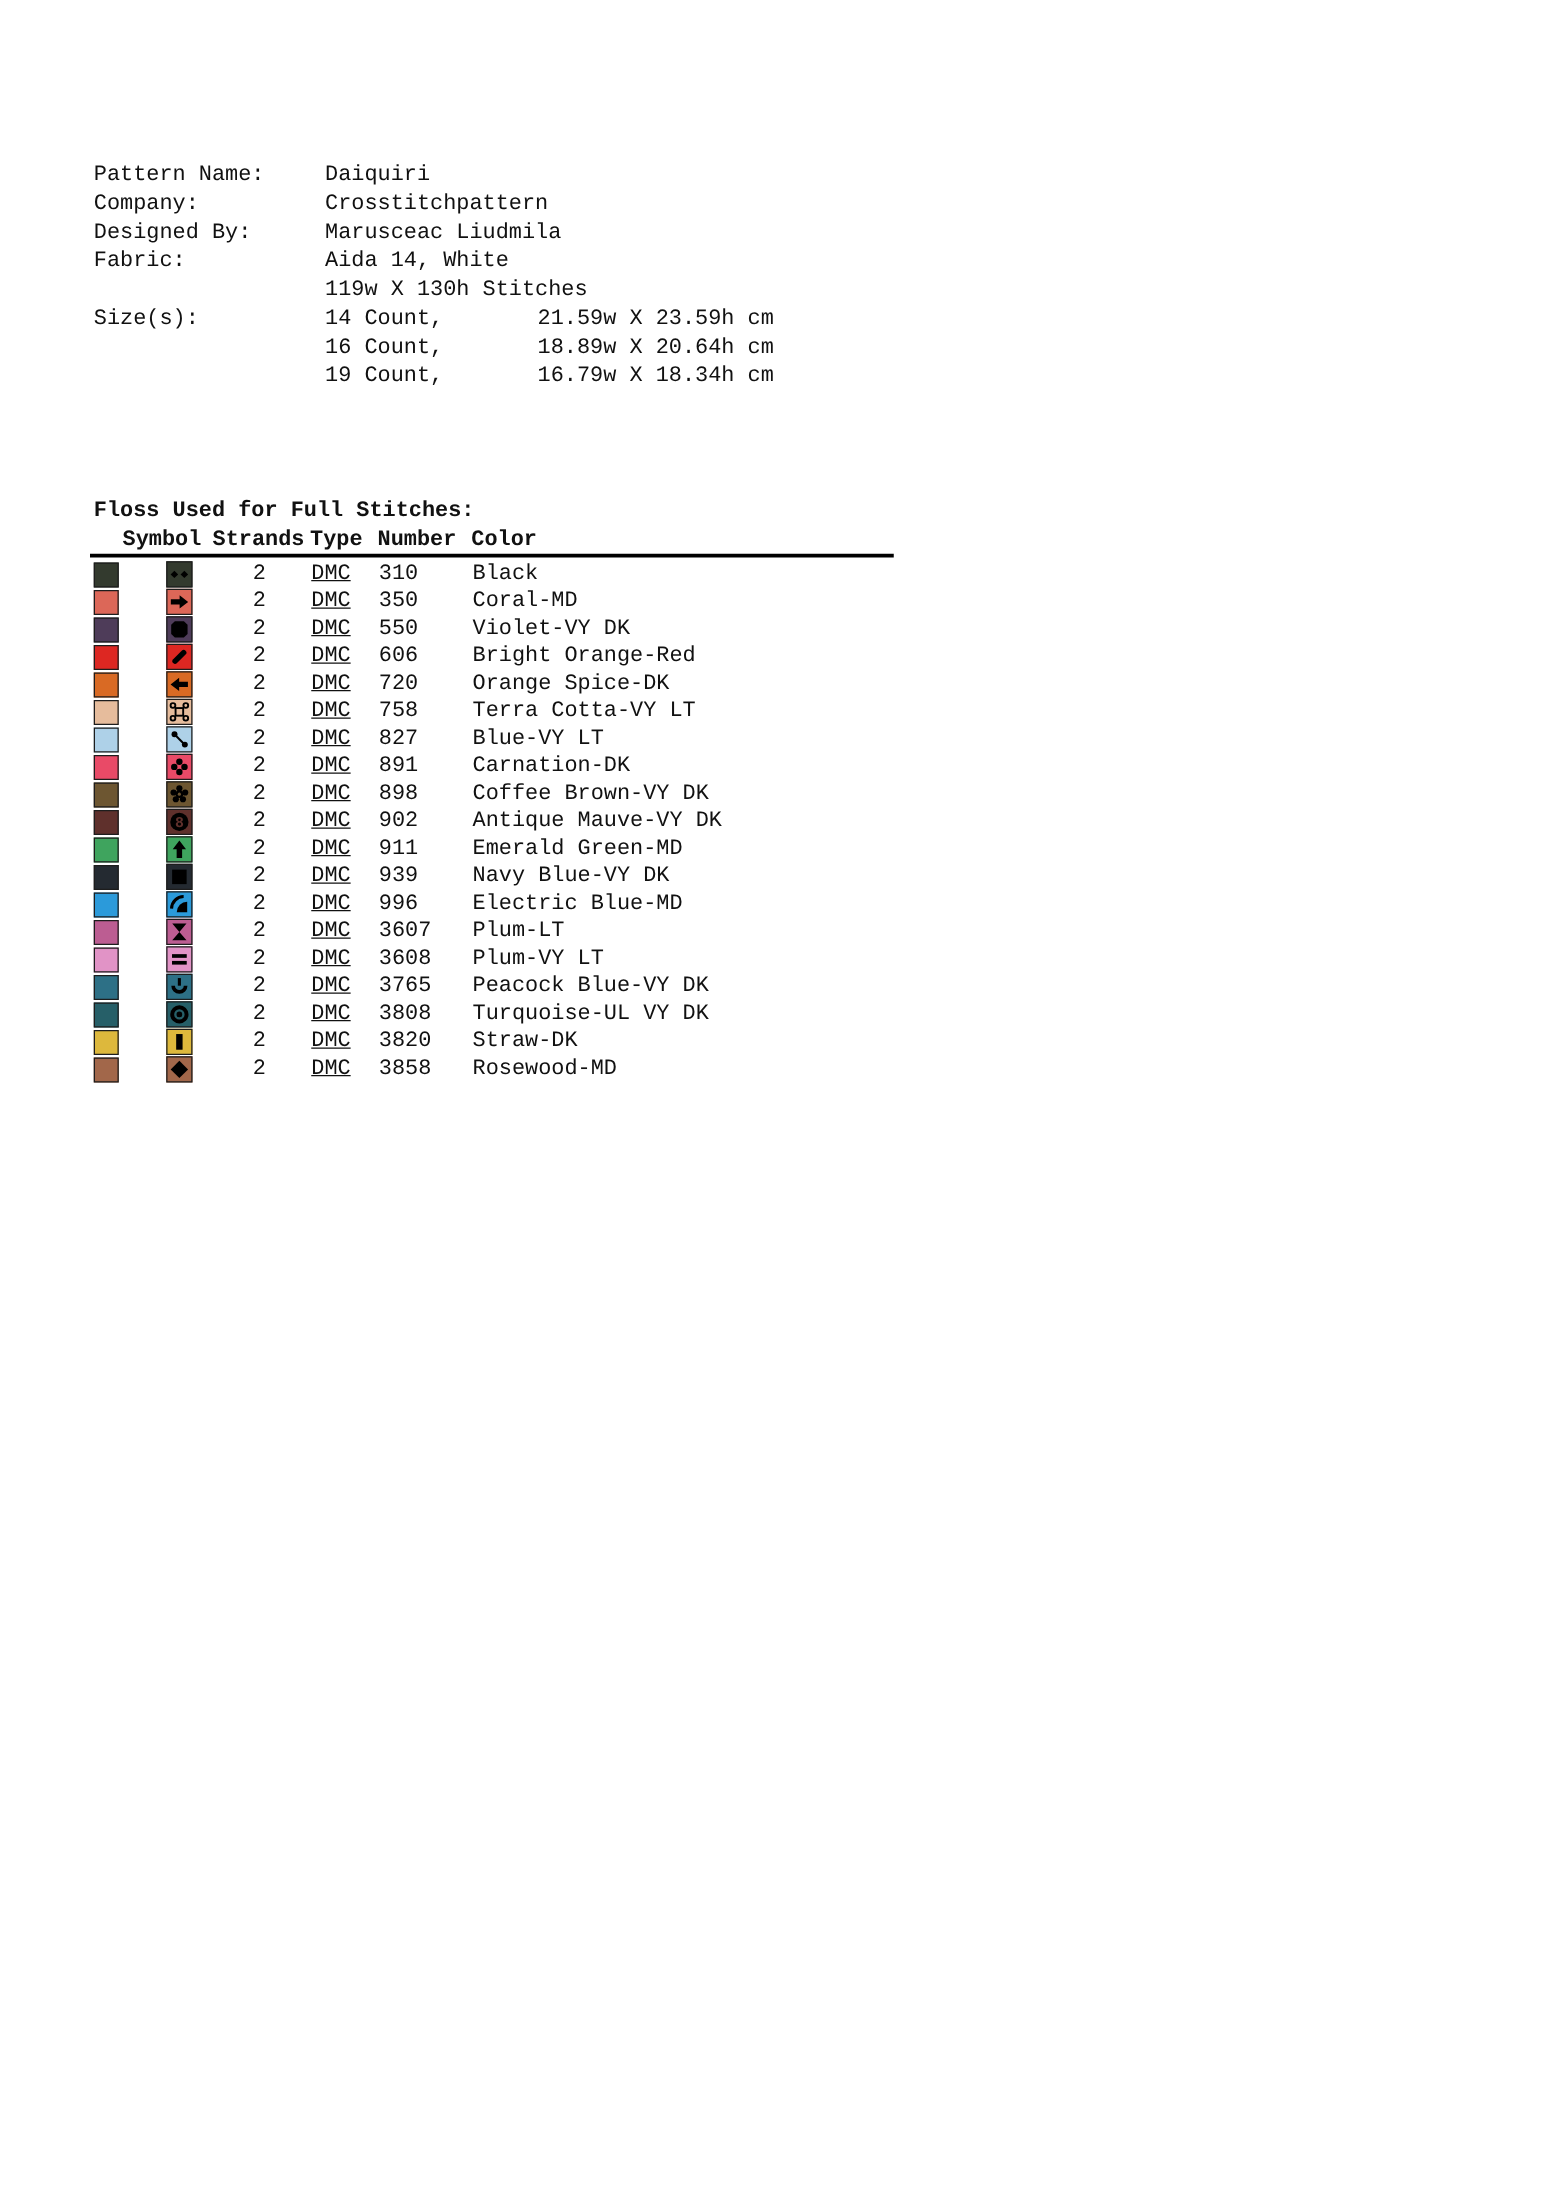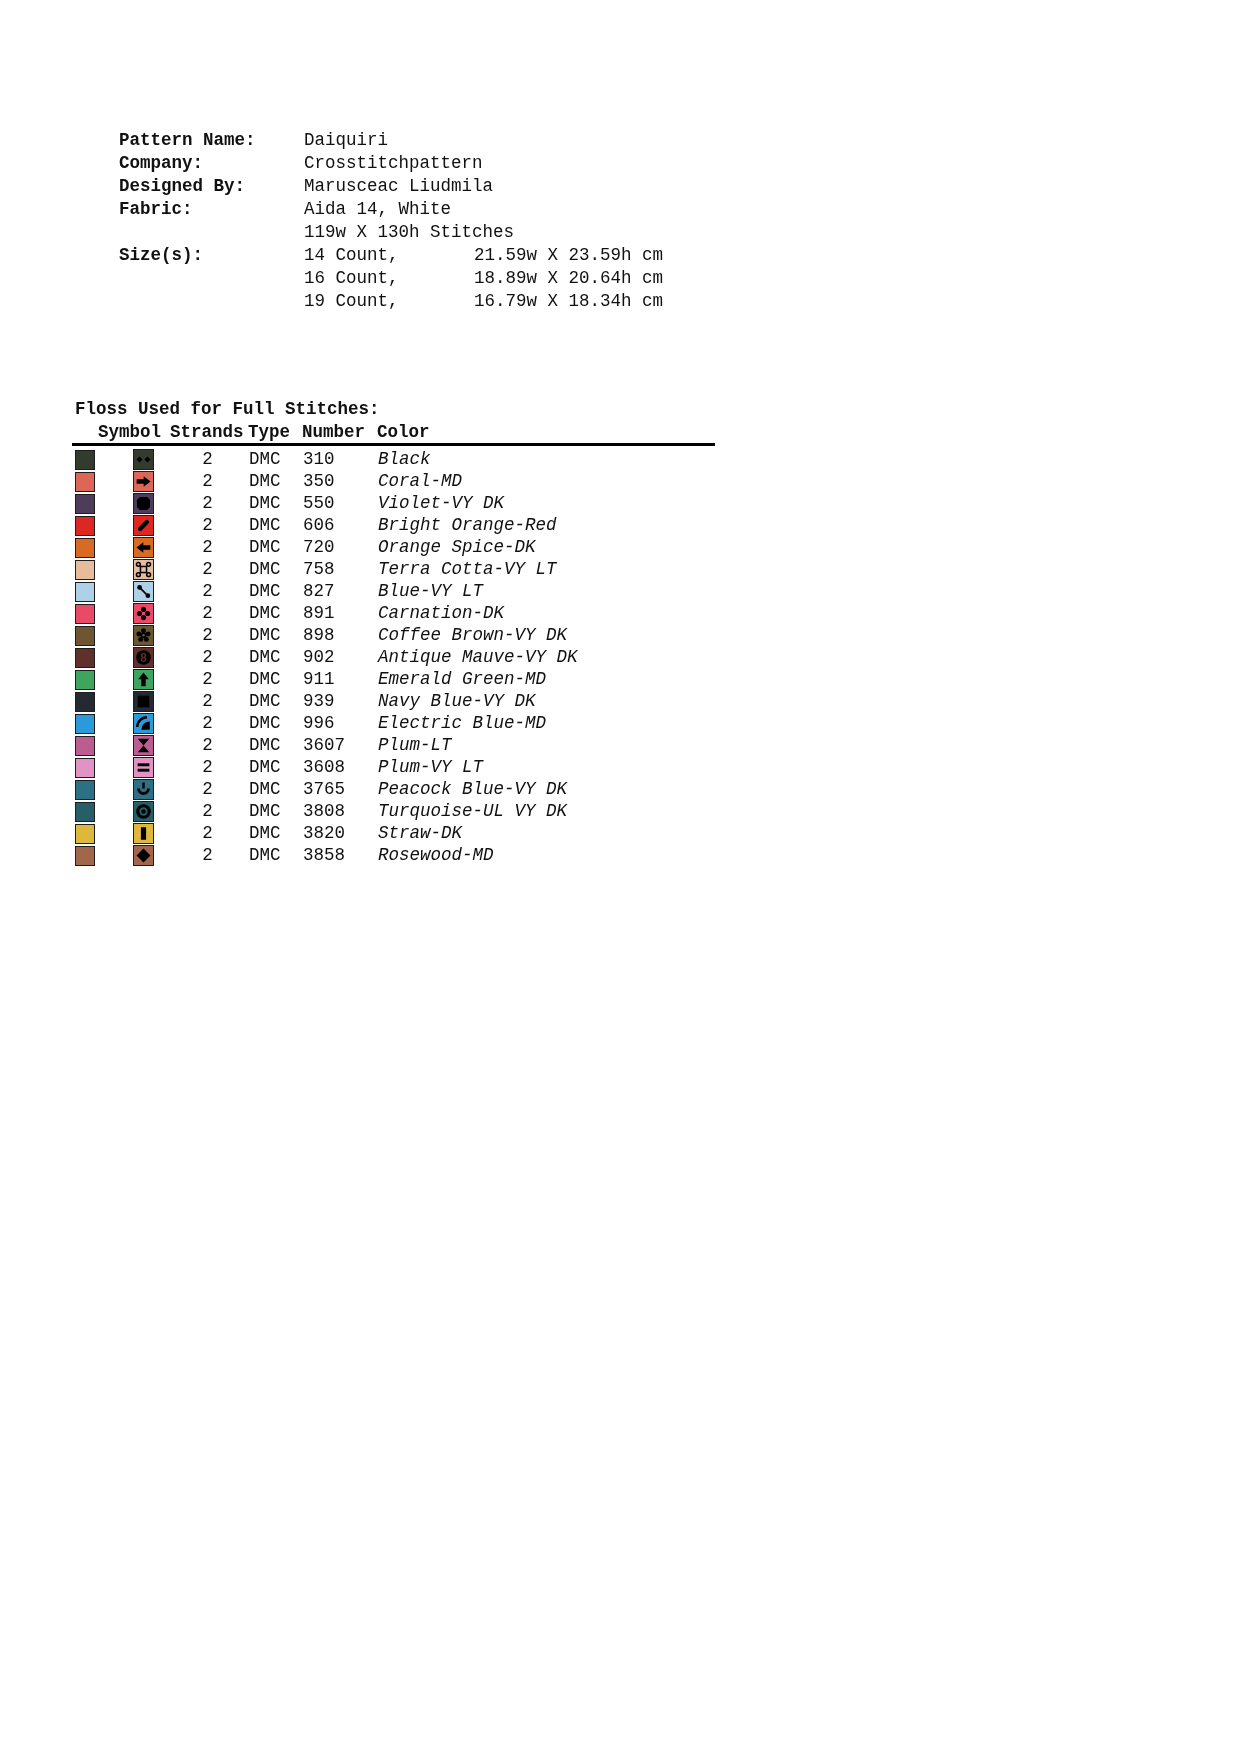--- a/index.html
+++ b/index.html
@@ -9,40 +9,40 @@
     font-family:"Liberation Mono","DejaVu Sans Mono",monospace;
     color:#111;overflow:hidden;
   }
   .hdr{
     position:absolute;top:64px;left:75px;width:1090px;
     display:flex;justify-content:space-between;
     font-size:17.5px;white-space:pre;
   }
   .info{position:absolute;top:129px;left:75px;font-size:17.5px;}
   .info-row{height:23px;line-height:23px;white-space:pre;}
-  .info-label{display:inline-block;width:185px;font-weight:bold;margin-left:44px;}
+  .info-label{display:inline-block;width:185px;font-weight:normal;}
   .size-count{display:inline-block;width:170px;}
   .section-title{
     position:absolute;top:399px;left:75px;
     font-size:17.5px;font-weight:bold;white-space:pre;
   }
   .thead{position:absolute;top:422px;left:75px;height:21px;font-size:17.5px;font-weight:bold;}
   .thead span{position:absolute;top:0;white-space:pre;}
   .col-0{left:23px}.col-1{left:95px}.col-2{left:173px}.col-3{left:227px}.col-4{left:302px}
   .rule{position:absolute;top:443px;left:72px;width:643px;height:3px;background:#000;}
   .tbody{position:absolute;top:449px;left:75px;width:700px;}
   .frow{position:relative;height:22px;}
   .swatch{position:absolute;left:0;top:1px;width:18px;height:18px;border:1px solid #1d1d1d;}
   .symcell{position:absolute;left:58px;top:0;width:19px;height:19px;border:1px solid #1d1d1d;}
   .symcell svg{display:block;width:19px;height:19px;}
   .cell{position:absolute;top:0;line-height:21px;font-size:17.5px;white-space:pre;}
   .c-strands{left:95px;width:75px;text-align:center;}
-  .c-type{left:174px;}
+  .c-type{left:174px;text-decoration:underline;}
   .c-number{left:228px;}
-  .c-color{left:303px;font-style:italic;}
+  .c-color{left:303px;}
 </style>
 </head>
 <body>
 
 <div class="page">
 
 
   <div class="info">
       <div class="info-row"><span class="info-label">Pattern Name:</span><span class="info-value">Daiquiri</span></div>
       <div class="info-row"><span class="info-label">Company:</span><span class="info-value">Crosstitchpattern</span></div>

